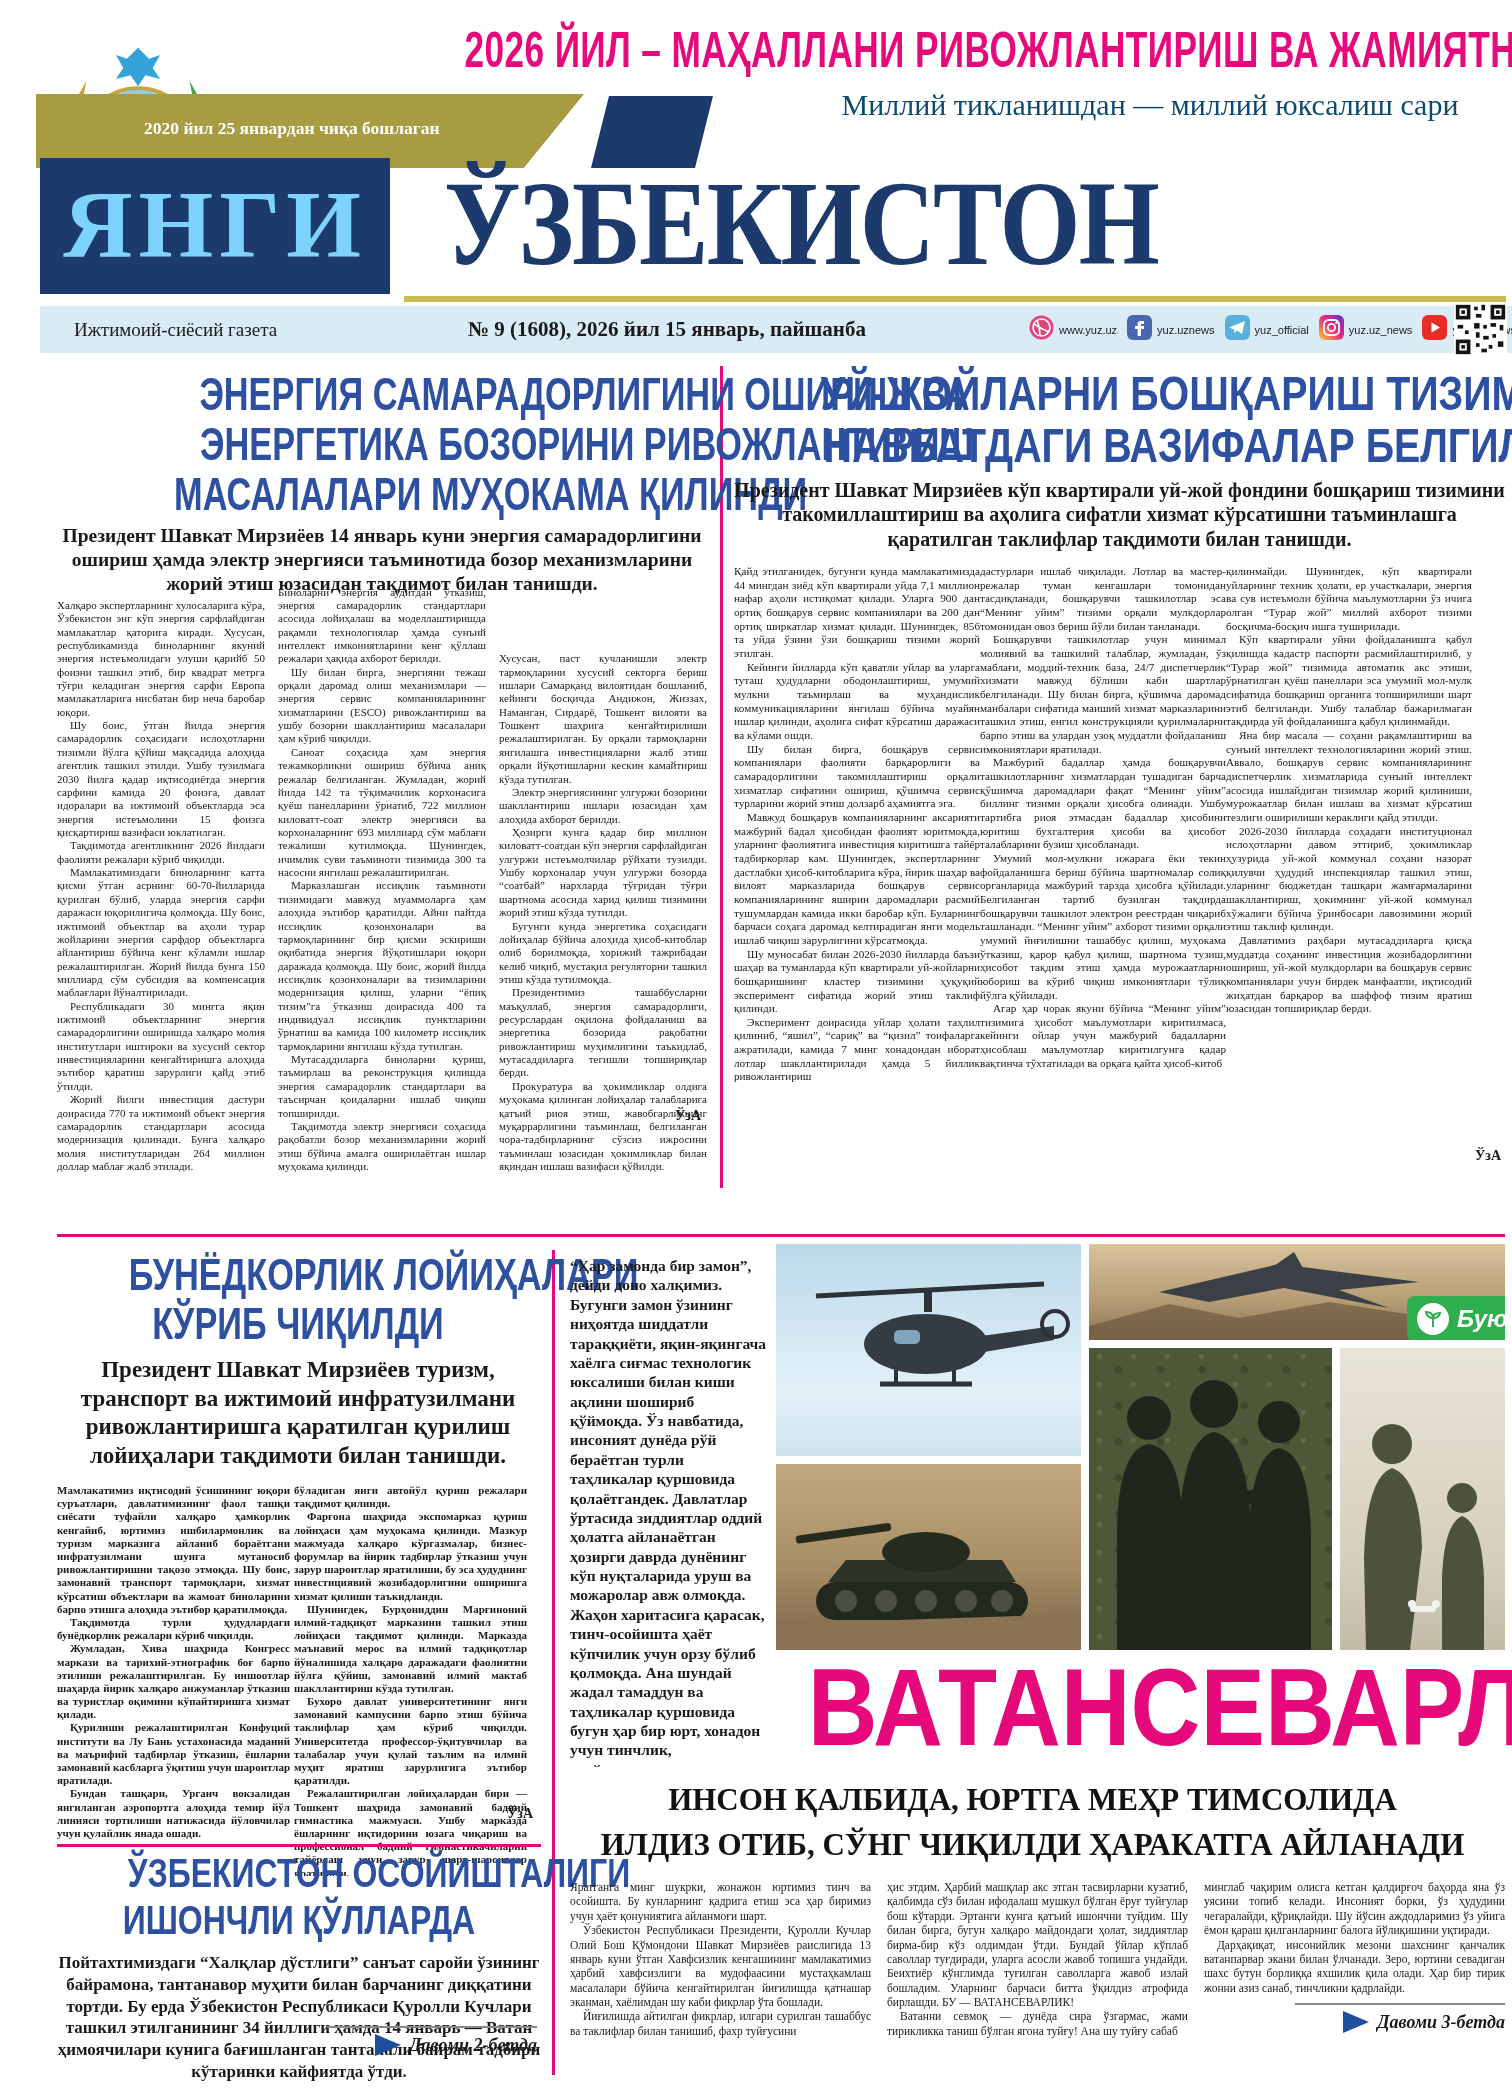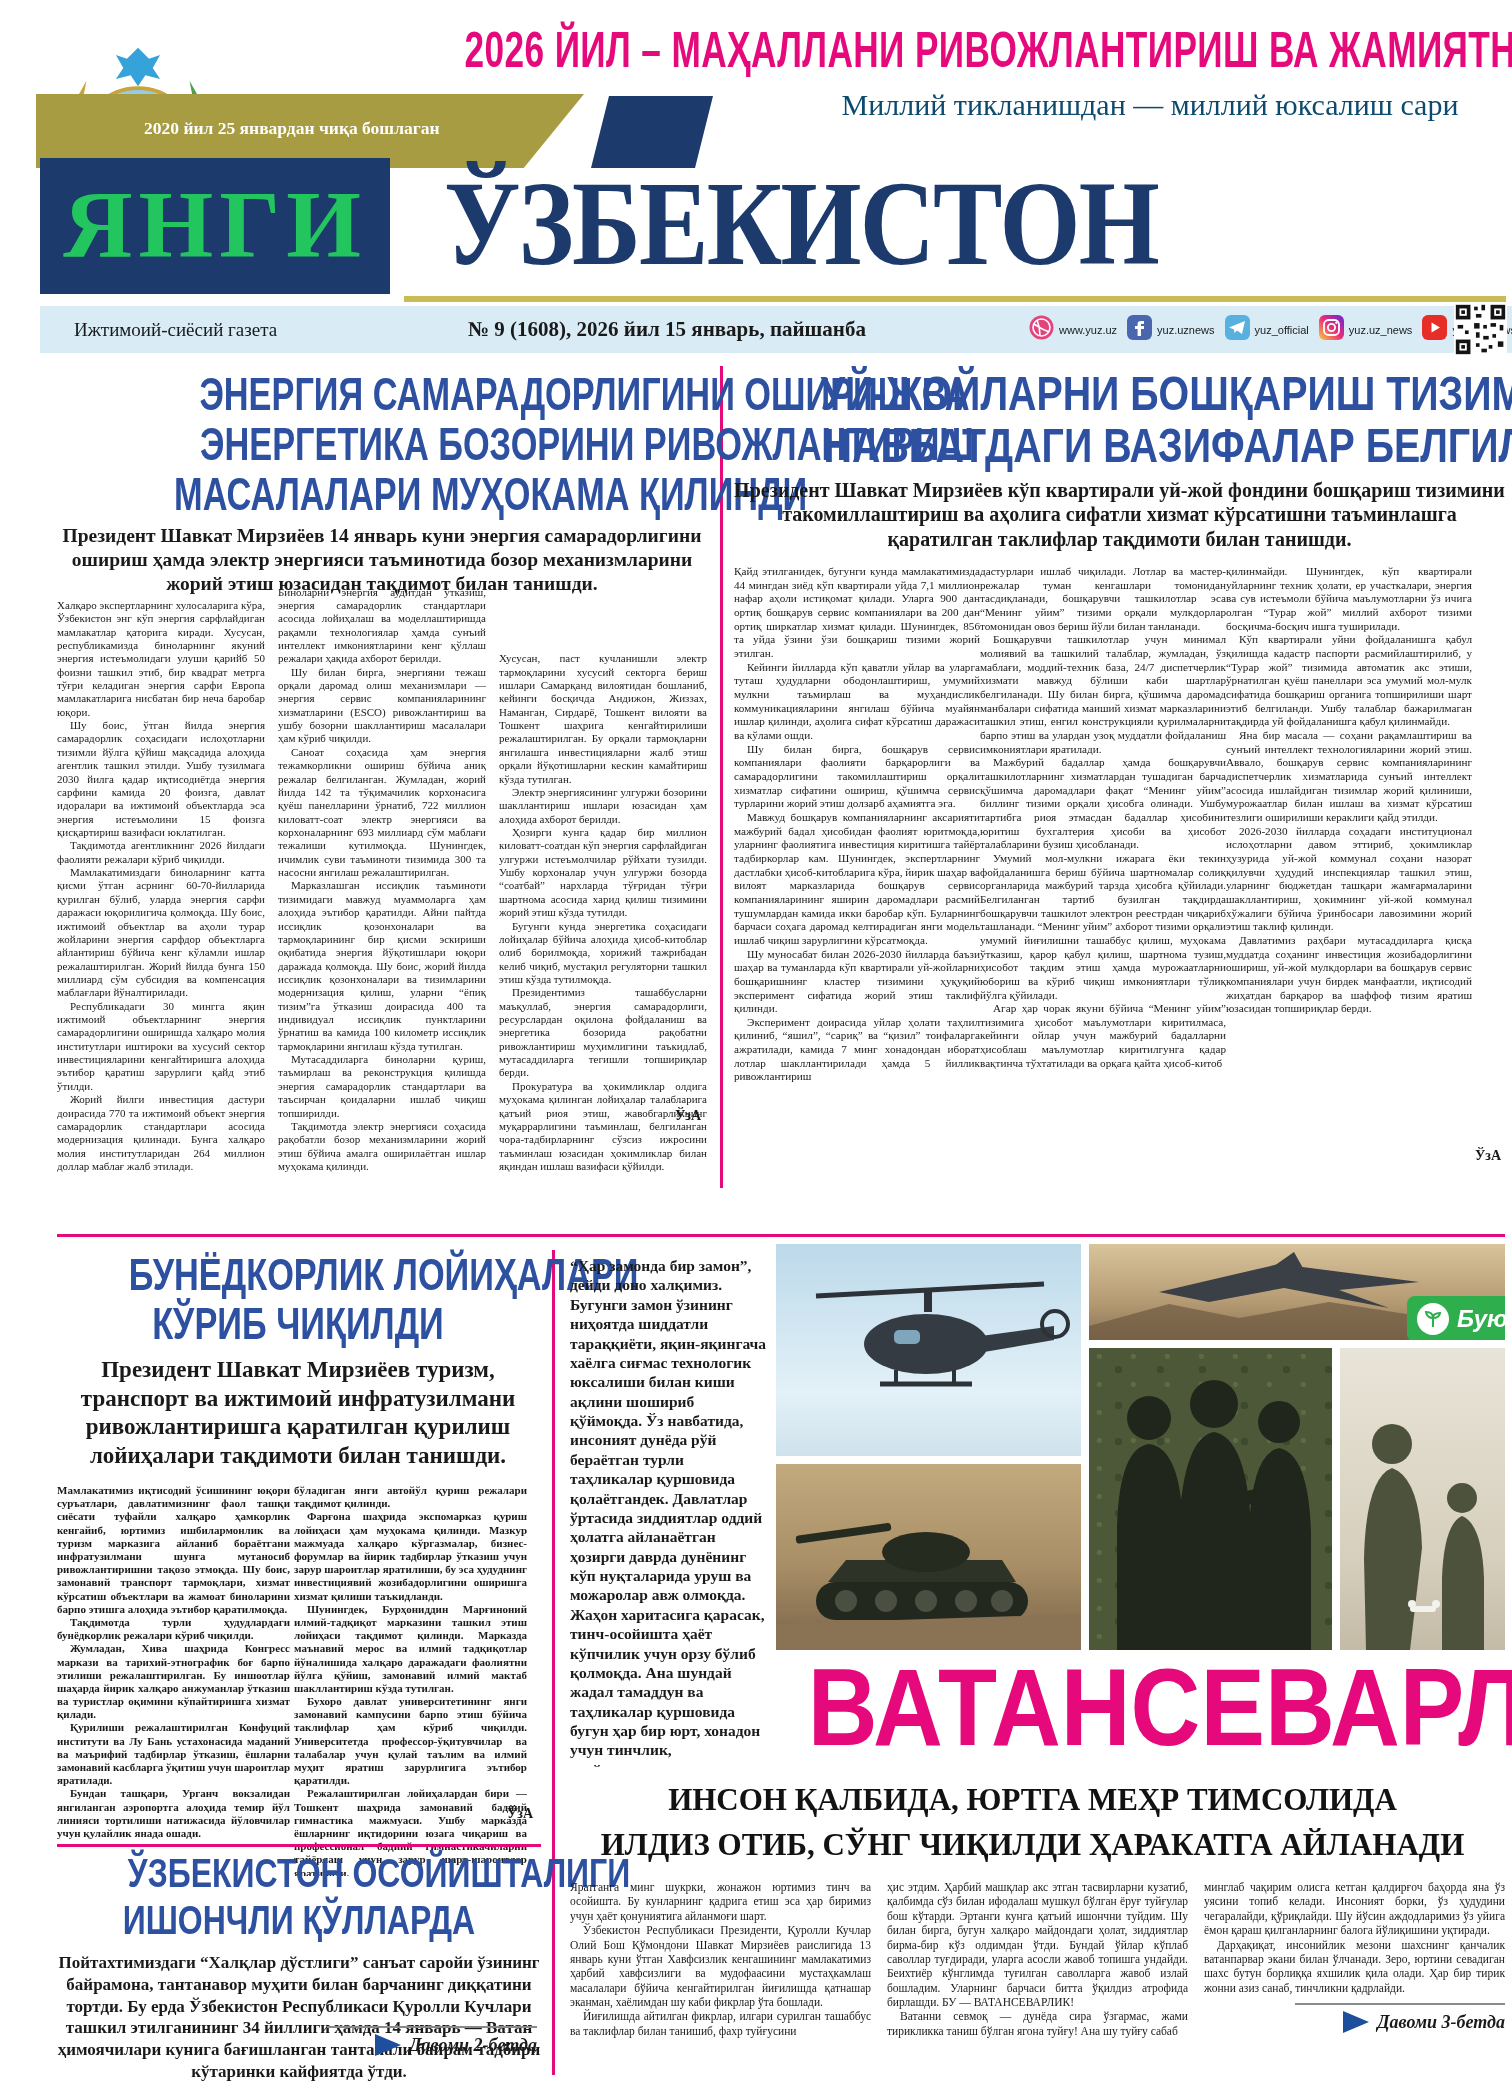--- a/index.html
+++ b/index.html
@@ -11,21 +11,21 @@
   
   .slogan { left:220px; top:22px; width:1292px; height:58px; text-align:center; }
   .slogan span { display:inline-block; white-space:nowrap; font-family:"Liberation Sans",sans-serif;
       font-weight:bold; font-size:47px; color:#e5097c; transform:scaleX(.75) scaleY(1.08); transform-origin:center; letter-spacing:.5px; }
   .ribbon { left:36px; top:94px; width:548px; height:74px; background:#a79c42;
       clip-path:polygon(0 0,100% 0,89% 100%,0 100%); }
   .ribbon span { position:absolute; left:108px; top:24px; color:#fff; font-weight:bold; font-size:17.5px; }
   .navy-slab { left:600px; top:96px; width:104px; height:72px; background:#1d3a6d; transform:skewX(-14deg); }
   .motto { left:820px; top:88px; width:660px; text-align:center; font-size:30px; color:#0c4a6e; }
   .m-yangi { left:40px; top:158px; width:350px; height:136px; background:#1d3a6d; text-align:center; }
-  .m-yangi span { color:#22c55e; font-weight:bold; font-size:96px; line-height:134px; letter-spacing:6px; }
+  .m-yangi span { color:#7dd3fc; font-weight:bold; font-size:96px; line-height:134px; letter-spacing:6px; }
   .m-uzb { left:386px; top:150px; width:1108px; height:146px; text-align:left; }
   .m-uzb span { display:inline-block; white-space:nowrap; font-weight:bold; font-size:121px; line-height:146px;
       color:#1d3a6d; transform:scaleX(.86); transform-origin:center; letter-spacing:-2px; }
   .gold-rule { left:404px; top:296px; width:1102px; height:6px; background:#c9bc55; }
   .infobar { left:40px; top:306px; width:1472px; height:47px; background:#d9ecf6; }
   .infobar .ptype { position:absolute; left:34px; line-height:47px; font-size:19px; }
   .infobar .issue { position:absolute; left:428px; line-height:47px; font-weight:bold; font-size:21px; }
   .socials { position:absolute; left:988px; top:0; height:47px; display:flex; align-items:center; gap:9px; }
   .soc { display:flex; align-items:center; gap:4px; }
   .soc .lbl { font-family:"Liberation Sans",sans-serif; font-size:11px; color:#1a1a1a; }

